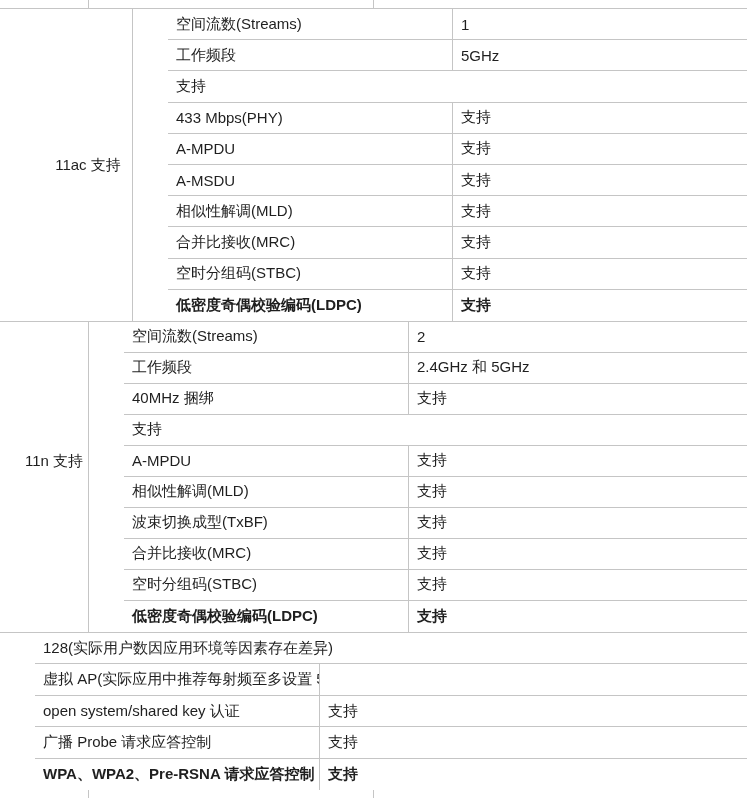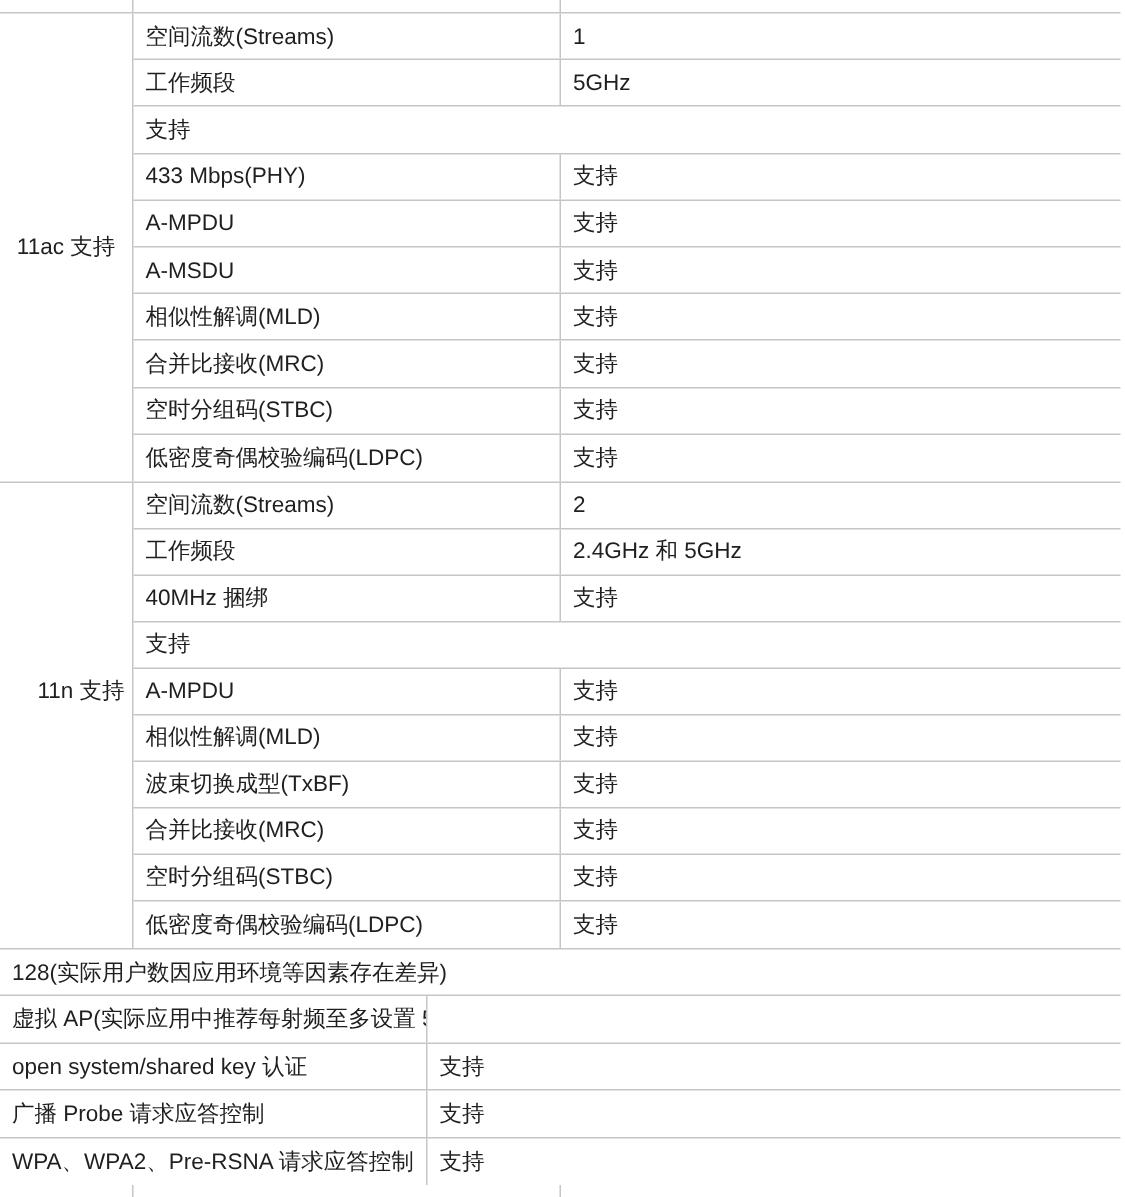--- a/index.html
+++ b/index.html
@@ -23,35 +23,35 @@
   .sliver .c1{width:89px;border-right:1px solid var(--border);}
   .sliver .c2{width:285px;border-right:1px solid var(--border);}
   .sliver .c3{flex:1;}
   
   .group{display:flex;width:100%;border-bottom:1px solid var(--border);}
   .group-label{
     width:89px;border-right:1px solid var(--border);
     display:flex;justify-content:center;align-items:center;
     text-align:center;line-height:21px;
   }
-  .group-rows{flex:1;display:flex;flex-direction:column;}
+  .group-rows{flex:1;display:flex;flex-direction:column;margin-left:35px;}
   .row{display:flex;height:var(--rh,31.2px);border-bottom:1px solid var(--border);}
-  .row:last-child{border-bottom:none;}
+  .row:last-child{border-bottom:none;font-weight:bold;}
   .cell-feature{
     width:285px;border-right:1px solid var(--border);
     display:flex;align-items:center;padding-left:8px;padding-right:6px;
     overflow:hidden;white-space:nowrap;
   }
   .cell-value{
     flex:1;display:flex;align-items:center;padding-left:8px;
     overflow:hidden;white-space:nowrap;
   }
   
   .g0{--rh:31.2px;}
-  .g0 .group-label{align-items:center;}
+  .g0 .group-label{align-items:center;margin-left:44px;}
   .g1{--rh:31.0px;}
   .g1 .group-label{align-items:flex-start;padding-top:128px;padding-left:20px;}
   .g2{--rh:31.5px;border-bottom:none;}
   .g2 .group-label{align-items:flex-end;padding-bottom:22px;}
 </style>
 </head>
 <body>
 
 <div class="viewport">
   <div class="spec-table">

